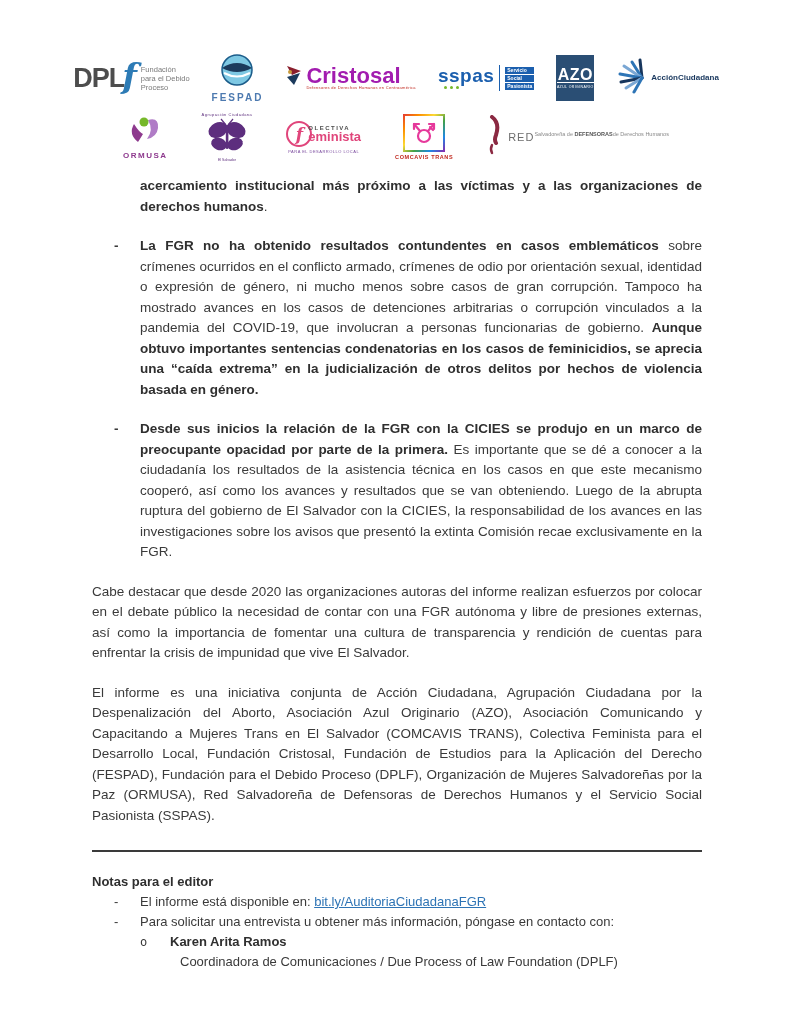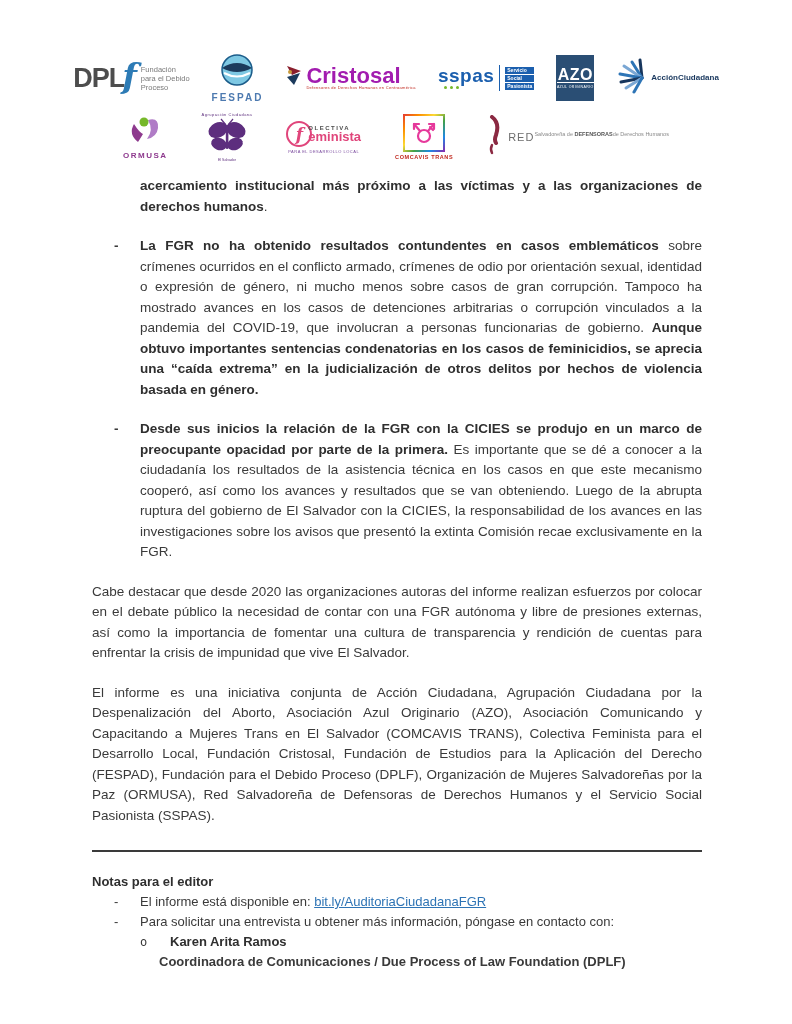--- a/index.html
+++ b/index.html
@@ -103,21 +103,21 @@
   hr.divider { border: none; border-top: 2px solid #3a3a3a; margin: 24px 0 16px 0; }
 
   
   .notes { font-size: 13px; line-height: 20px; text-align: left; }
   .notes-title { font-weight: bold; color: #2f2f2f; font-size: 13px; margin-top: 20px; }
   .note-item { display: flex; margin-left: 22px; }
   .note-item .marker { width: 26px; flex: none; }
   .contact { margin-left: 48px; }
   .contact-head { display: flex; }
   .contact-head .omarker { width: 30px; flex: none; font-family: "DejaVu Sans Mono", monospace; font-size: 12px; }
-  .contact-line { margin-left: 19px; font-weight: bold; }
+  .contact-line { margin-left: 40px; }
   a.link { color: #2e74b5; text-decoration: underline; cursor: pointer; }
 </style>
 </head>
 <body>
 
 <div class="page">
 
   <header class="logo-strip">
     <div class="logo-row row1">
 

